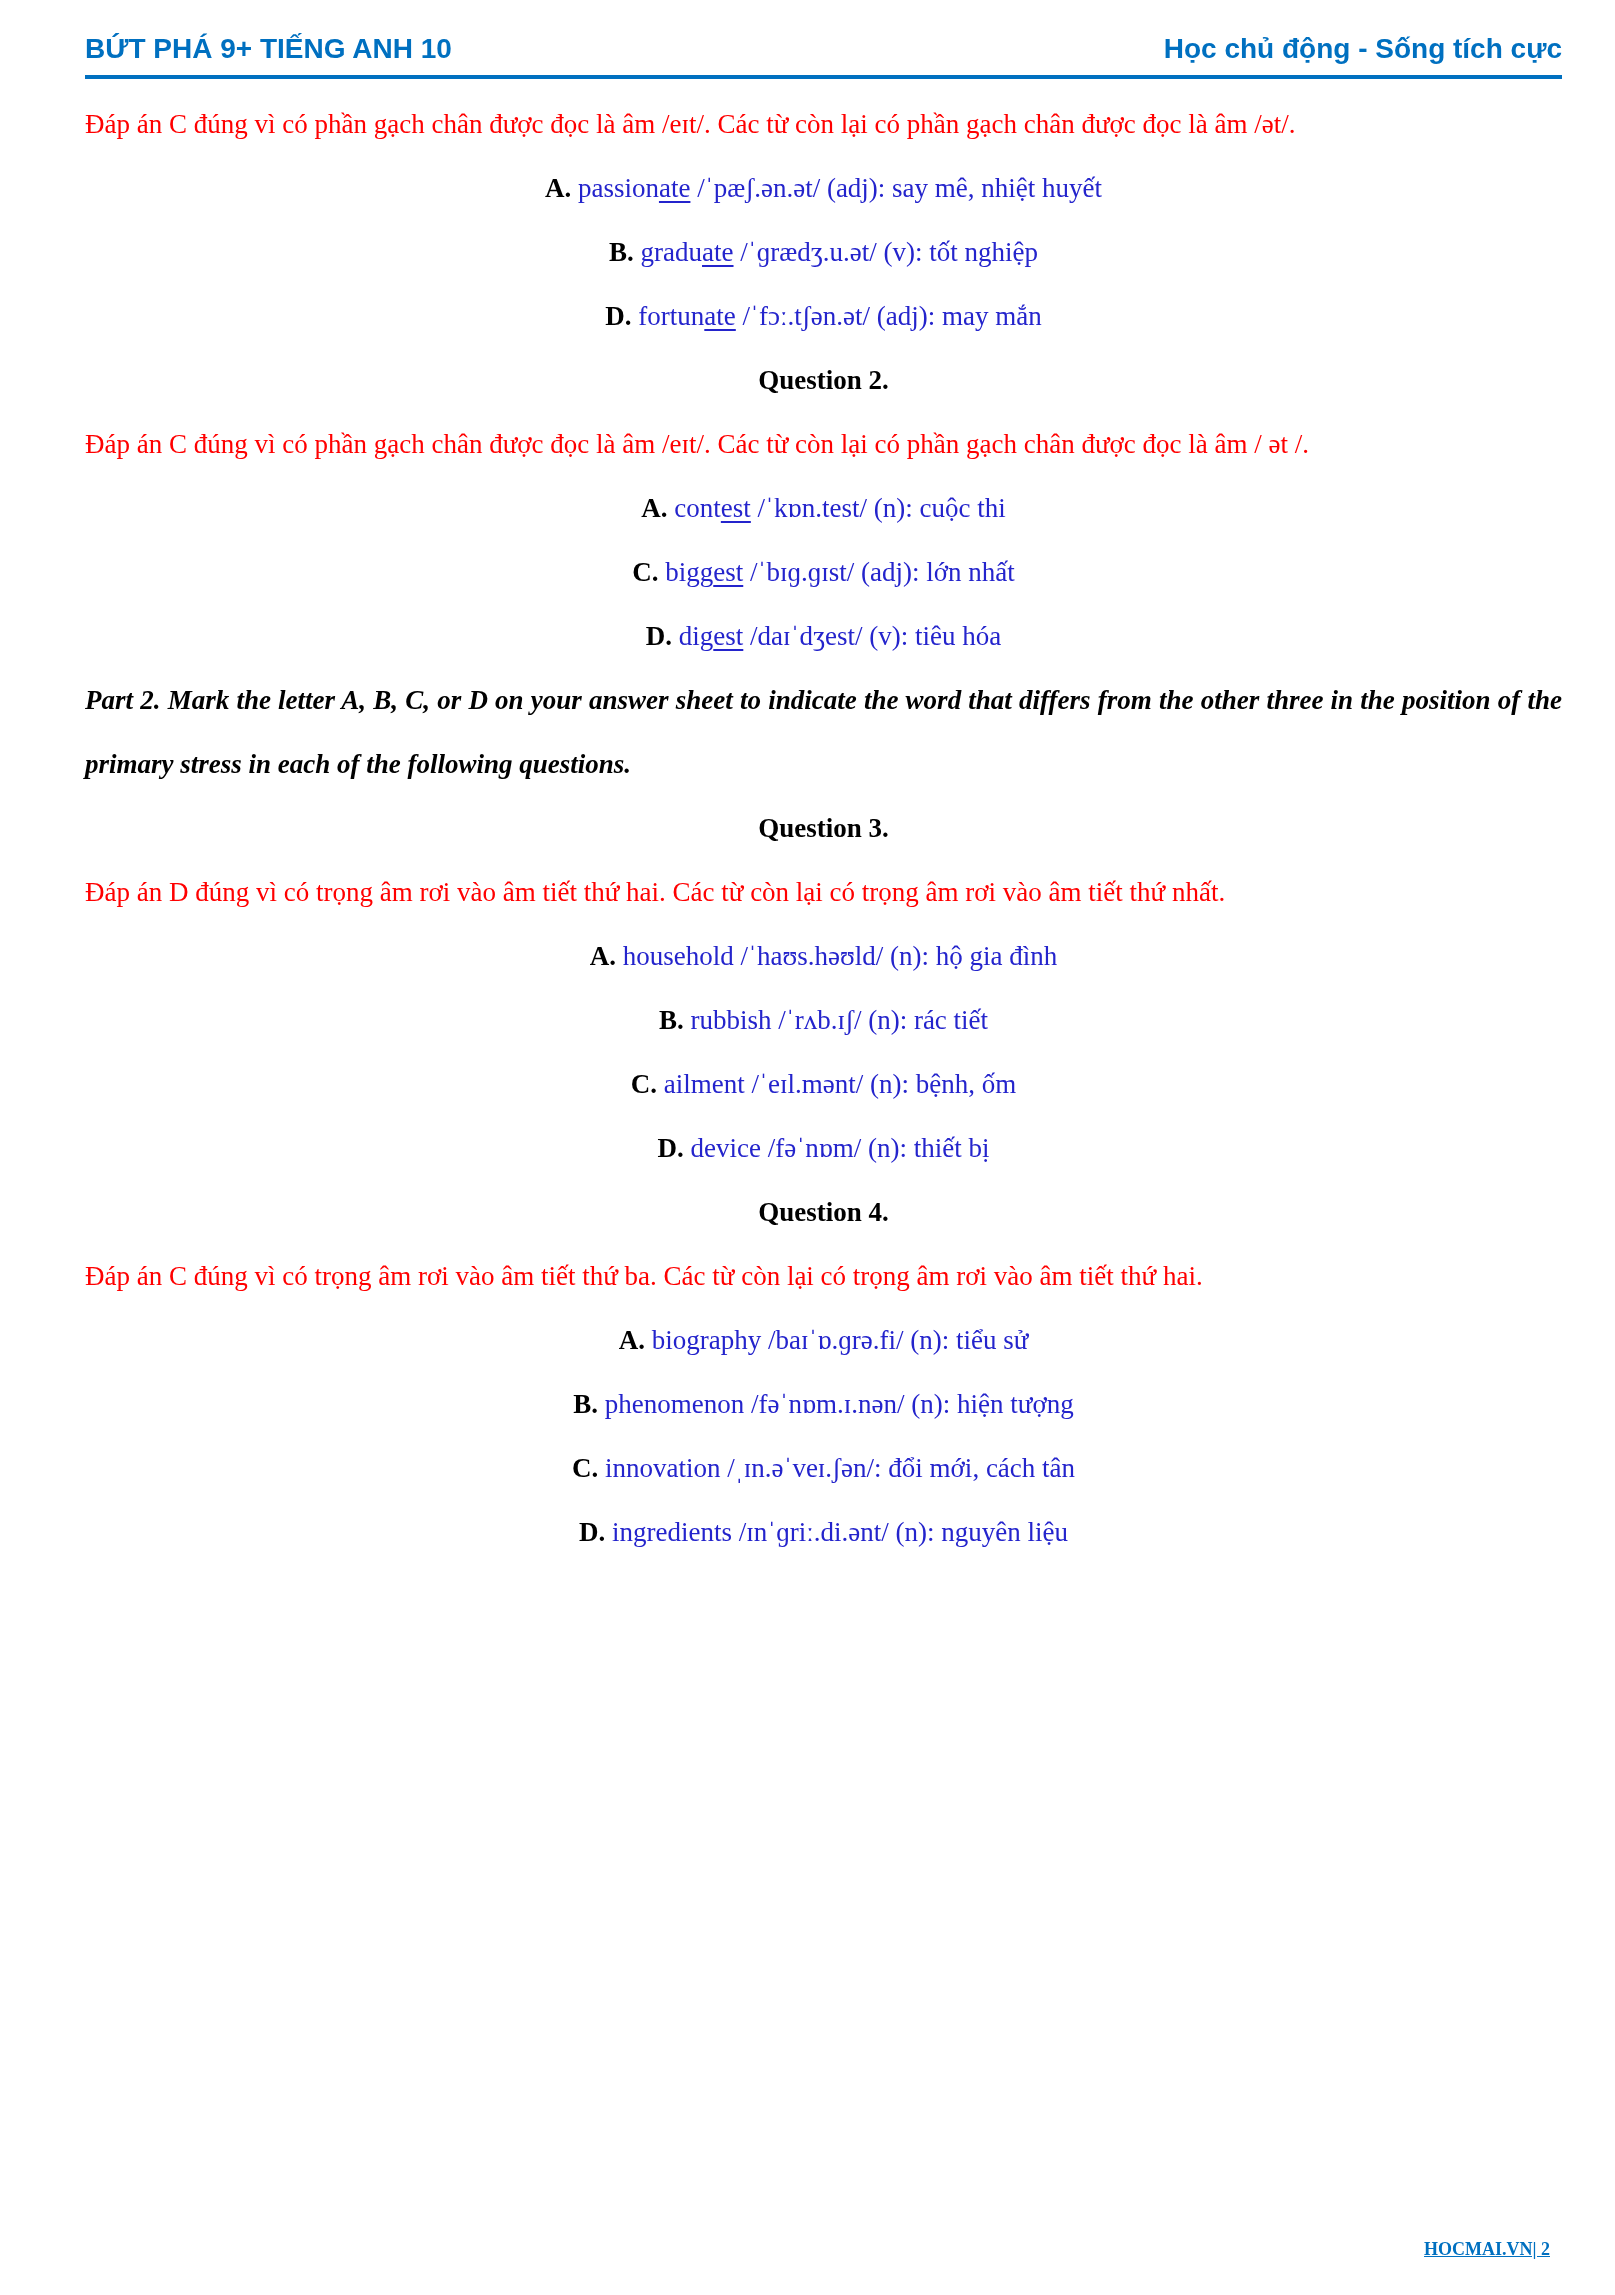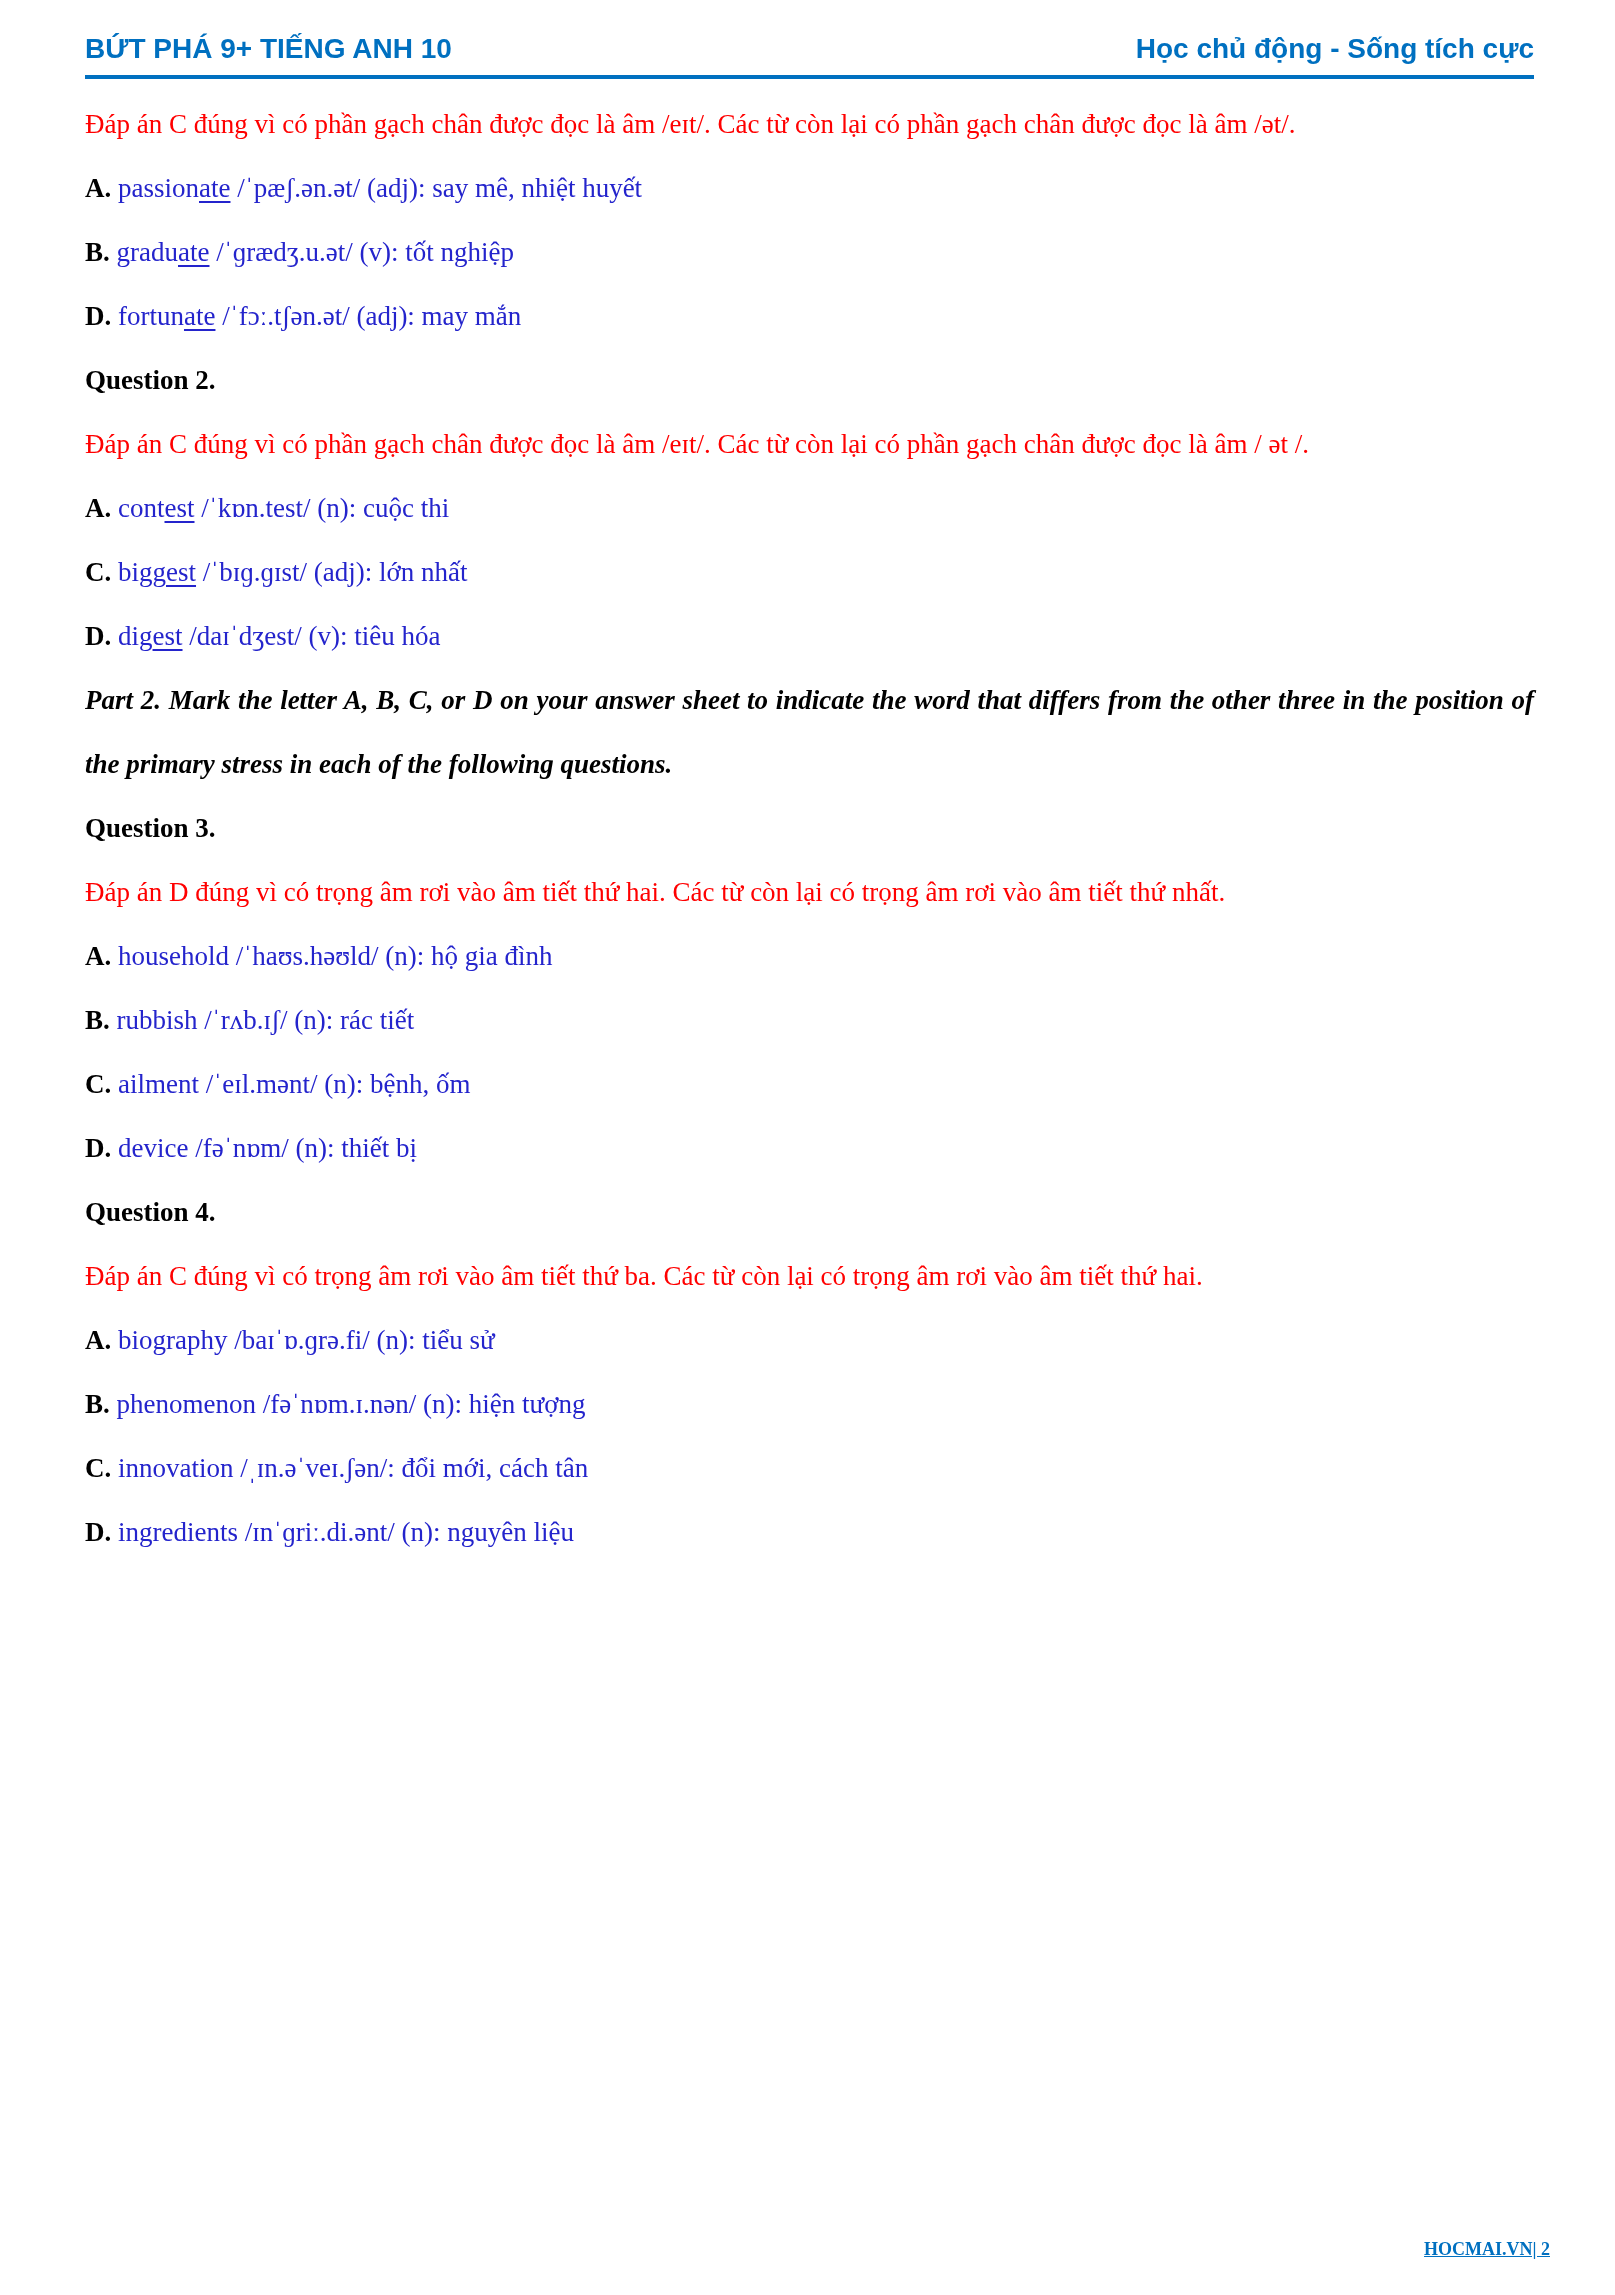--- a/index.html
+++ b/index.html
@@ -8,41 +8,41 @@
     --red:#FF0000;
     --black:#000000;
   }
   *{margin:0;padding:0;box-sizing:border-box;}
   html,body{background:#ffffff;}
   .page{
     width:1615px;
     height:2295px;
     position:relative;
     background:#ffffff;
-    padding:33px 81px 0 85px;
+    padding:33px 53px 0 85px;
     font-family:"Liberation Serif", serif;
     overflow:hidden;
   }
   .header{
     display:flex;
     justify-content:space-between;
     align-items:flex-end;
     font-family:"Liberation Sans", sans-serif;
     font-weight:bold;
     font-size:28px;
     color:var(--header-blue);
     padding-bottom:10px;
     border-bottom:4.3px solid var(--header-blue);
   }
   .doc-body{
     margin-top:13px;
     font-size:27px;
     color:var(--black);
   }
-  .line{line-height:64px;}
+  .line{line-height:64px;text-align:center;}
   .red{color:var(--red);text-align:justify;}
   .heading{font-weight:bold;color:var(--black);}
   .part{font-weight:bold;font-style:italic;color:var(--black);text-align:justify;}
   .option{color:var(--body-blue);}
   .opt-label{font-weight:bold;color:var(--black);}
   .u{text-decoration:underline;text-underline-offset:4.3px;}
   .footer{
     position:absolute;
     right:65px;
     bottom:35px;

